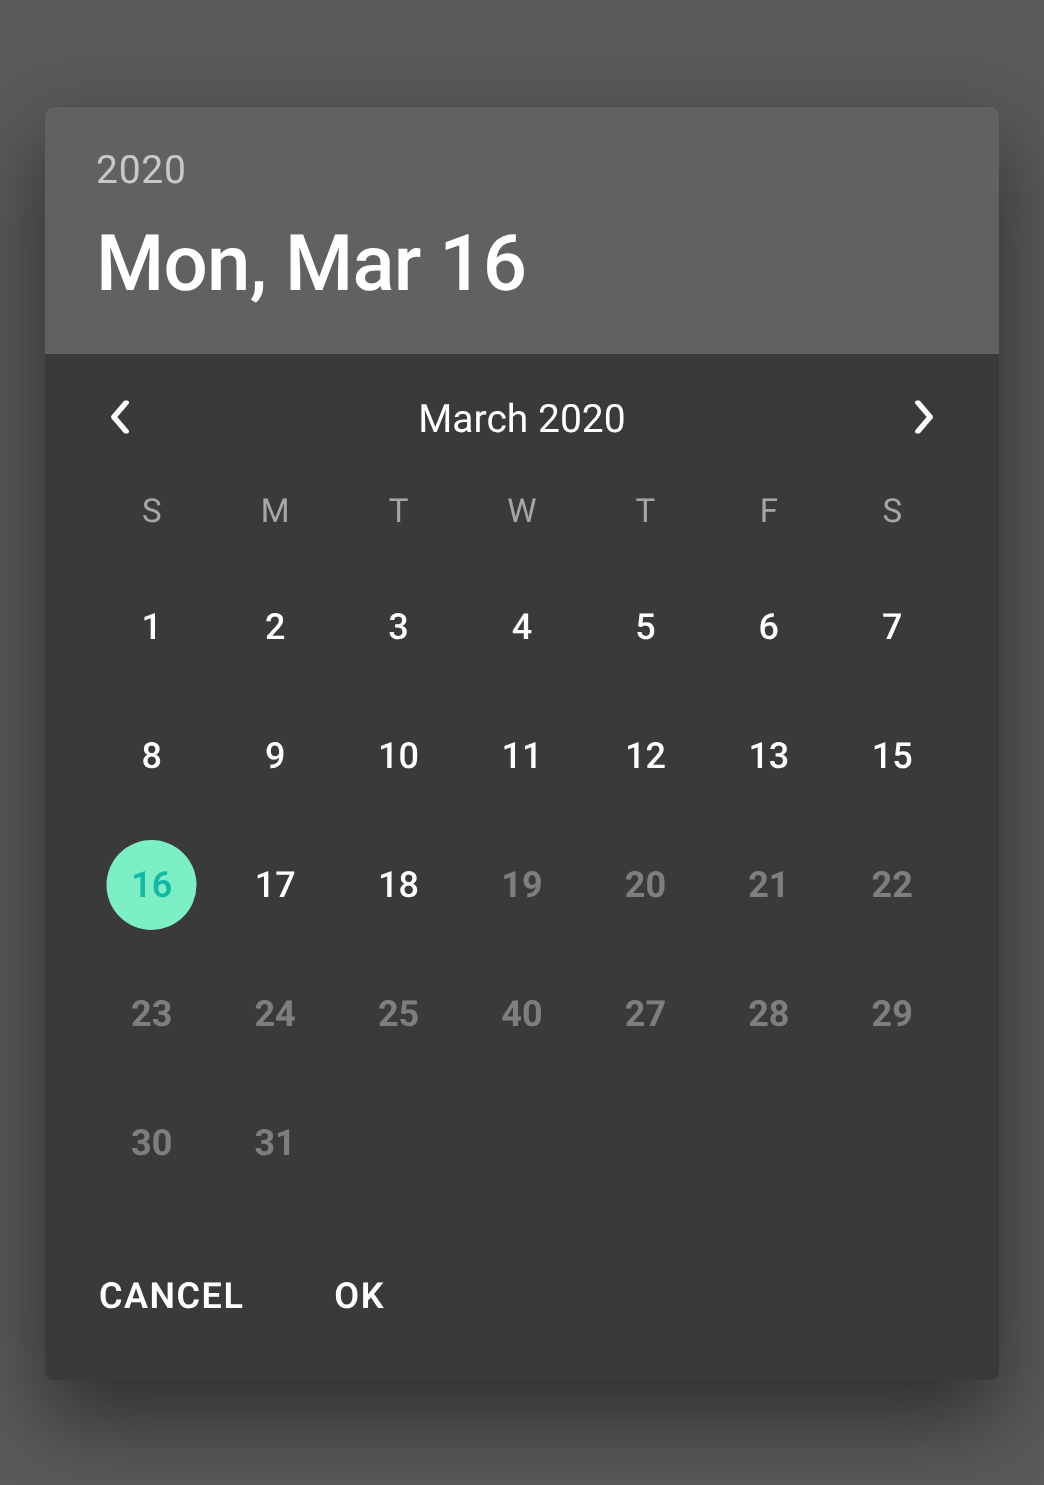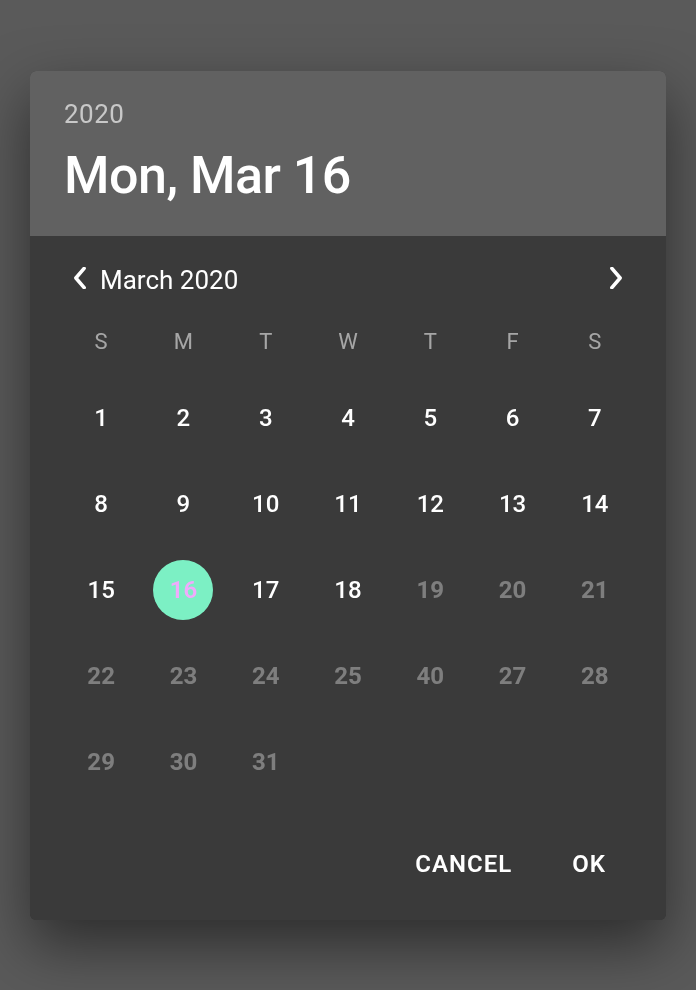--- a/index.html
+++ b/index.html
@@ -49,21 +49,21 @@
     .month-nav {
       display: flex;
       align-items: center;
       justify-content: space-between;
       padding: 6px 0 22px 0;
     }
     .month-label {
       color: #ffffff;
       font-size: 26px;
       font-weight: 400;
-      text-align: left;
+      text-align: center;
       flex: 1;
     }
     .chev {
       width: 40px;
       height: 40px;
       display: flex;
       align-items: center;
       justify-content: center;
       cursor: pointer;
       color: #ffffff;
@@ -110,27 +110,27 @@
       position: absolute;
       width: 60px;
       height: 60px;
       border-radius: 50%;
       background: var(--accent, #7cf0c4);
       z-index: 0;
     }
     .day.selected span {
       position: relative;
       z-index: 1;
-      color: #f0abfc;
+      color: #14b8a6;
       font-weight: 600;
     }
     .day span { position: relative; z-index: 1; }
     .actions {
       display: flex;
-      justify-content: flex-end;
+      justify-content: flex-start;
       gap: 48px;
       padding: 50px 24px 10px 0;
     }
     .btn {
       color: #ffffff;
       font-size: 24px;
       font-weight: 600;
       letter-spacing: 1px;
       cursor: pointer;
       padding: 8px 6px;
@@ -209,23 +209,20 @@
           <div class="day">
             <span>11</span>
           </div>
           <div class="day">
             <span>12</span>
           </div>
           <div class="day">
             <span>13</span>
           </div>
           <div class="day">
-            <span>14</span>
-          </div>
-          <div class="day">
             <span>15</span>
           </div>
           <div class="day selected">
             <span>16</span>
           </div>
           <div class="day">
             <span>17</span>
           </div>
           <div class="day">
             <span>18</span>

